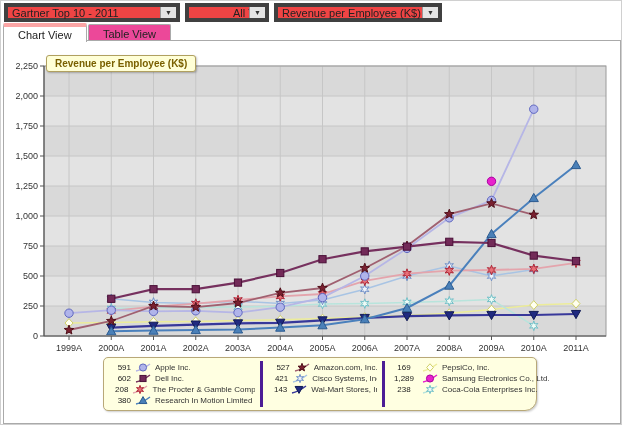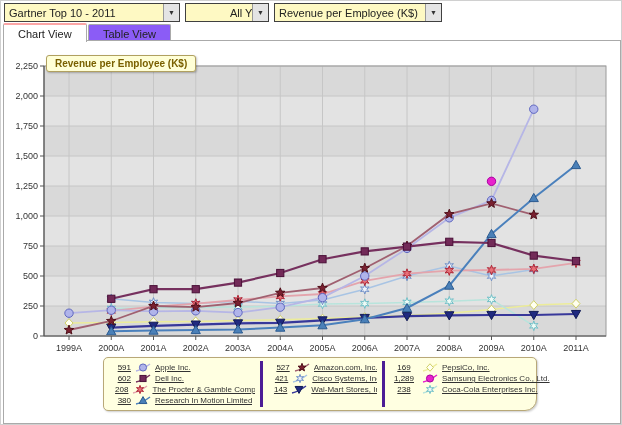--- a/index.html
+++ b/index.html
@@ -6,62 +6,62 @@
   html,body { background:#fff; }
   .app {
     position: relative; width: 622px; height: 425px;
     font-family: "Liberation Sans", sans-serif;
     background: #fff; border: 1px solid #d0d0d0; overflow: hidden;
   }
   
   .toolbar { position: absolute; left: 0; top: 0; width: 622px; height: 22px; }
   .dd {
     position: absolute; top: 2px; height: 19px;
-    border: 1px solid #404040; background: #fef9c3;
+    border: 4px solid #404040; background: #ef4444;
     display: flex; align-items: center; font-size: 11px; color: #222;
     cursor: default;
   }
   .dd .dd-text { flex: 1; padding: 0 4px; white-space: nowrap; overflow: hidden; }
   .dd .dd-btn {
     width: 16px; height: 100%; background: #e4e4e4; border-left: 1px solid #999;
     display: flex; align-items: center; justify-content: center;
     font-size: 7px; color: #333;
   }
   
   .tabs { position: absolute; left: 0; top: 22px; width: 622px; height: 18px; }
   .tab {
     position: absolute; top: 0; height: 18px; padding: 0 14px;
     font-size: 11px; color: #222; display: flex; align-items: center;
     border: 1px solid #aaa; border-bottom: none;
     border-radius: 2px 2px 0 0; cursor: default;
   }
   .tab.active {
-    background: #fff; border-top: 2px solid #fca5a5; z-index: 3; height: 19px;
-  }
-  .tab.inactive { background: #8b5cf6; top: 1px; }
+    background: #fff; border-top: 4px solid #fca5a5; z-index: 3; height: 19px;
+  }
+  .tab.inactive { background: #ec4899; top: 1px; }
   
   .content {
     position: absolute; left: 2px; top: 39px; width: 618px; height: 384px;
     border: 1px solid #aaa; background: #fff; z-index: 1;
   }
   .chart-svg { position: absolute; left: 0; top: 0; z-index: 2; pointer-events: none; }
   .chart-title-box {
     position: absolute; left: 45px; top: 54px; z-index: 4;
     background: #ffffd6; border: 1px solid #b0a060; border-radius: 3px;
     box-shadow: 1px 1px 2px rgba(0,0,0,0.25);
     font-size: 10px; font-weight: bold; color: #7a6000;
     padding: 2px 8px; white-space: nowrap;
   }
   
   .legend {
     position: absolute; left: 102px; top: 356px; width: 434px; z-index: 4;
     background: #ffffe1; border: 1px solid #b8a878;
     border-radius: 5px 5px 12px 5px;
     box-shadow: 1px 1px 2px rgba(0,0,0,0.2);
-    display: flex; font-size: 8px; color: #333; padding: 3px 0; text-decoration: underline;
+    display: flex; font-size: 8px; color: #333; padding: 3px 0;
   }
   .lcol { padding: 1px 5px; }
   .lcol + .lcol { border-left: 3px solid #4c1d95; }
   .lcol1 { width: 156px; }
   .lcol2 { width: 122px; }
   .lcol3 { flex: 1; }
   .lrow { display: flex; align-items: center; height: 11px; white-space: nowrap; }
   .lval { text-align: right; margin-right: 3px; color: #222; }
   .lcol1 .lval, .lcol2 .lval { width: 22px; }
   .lcol3 .lval { width: 28px; text-align: center; }

